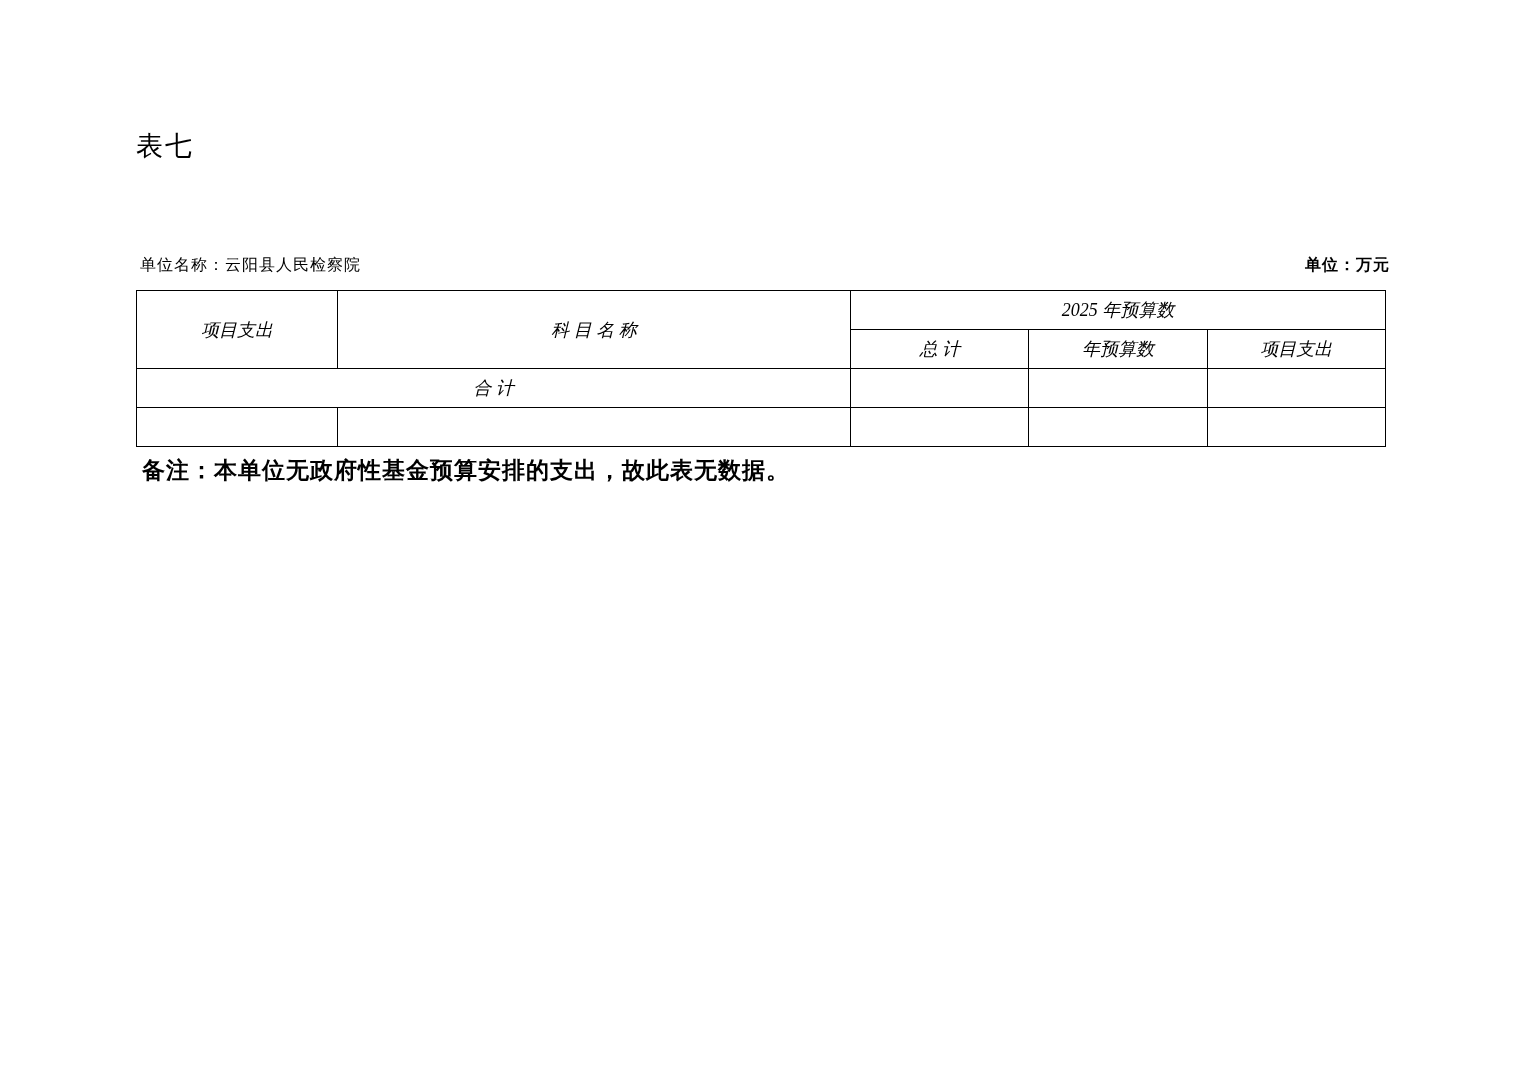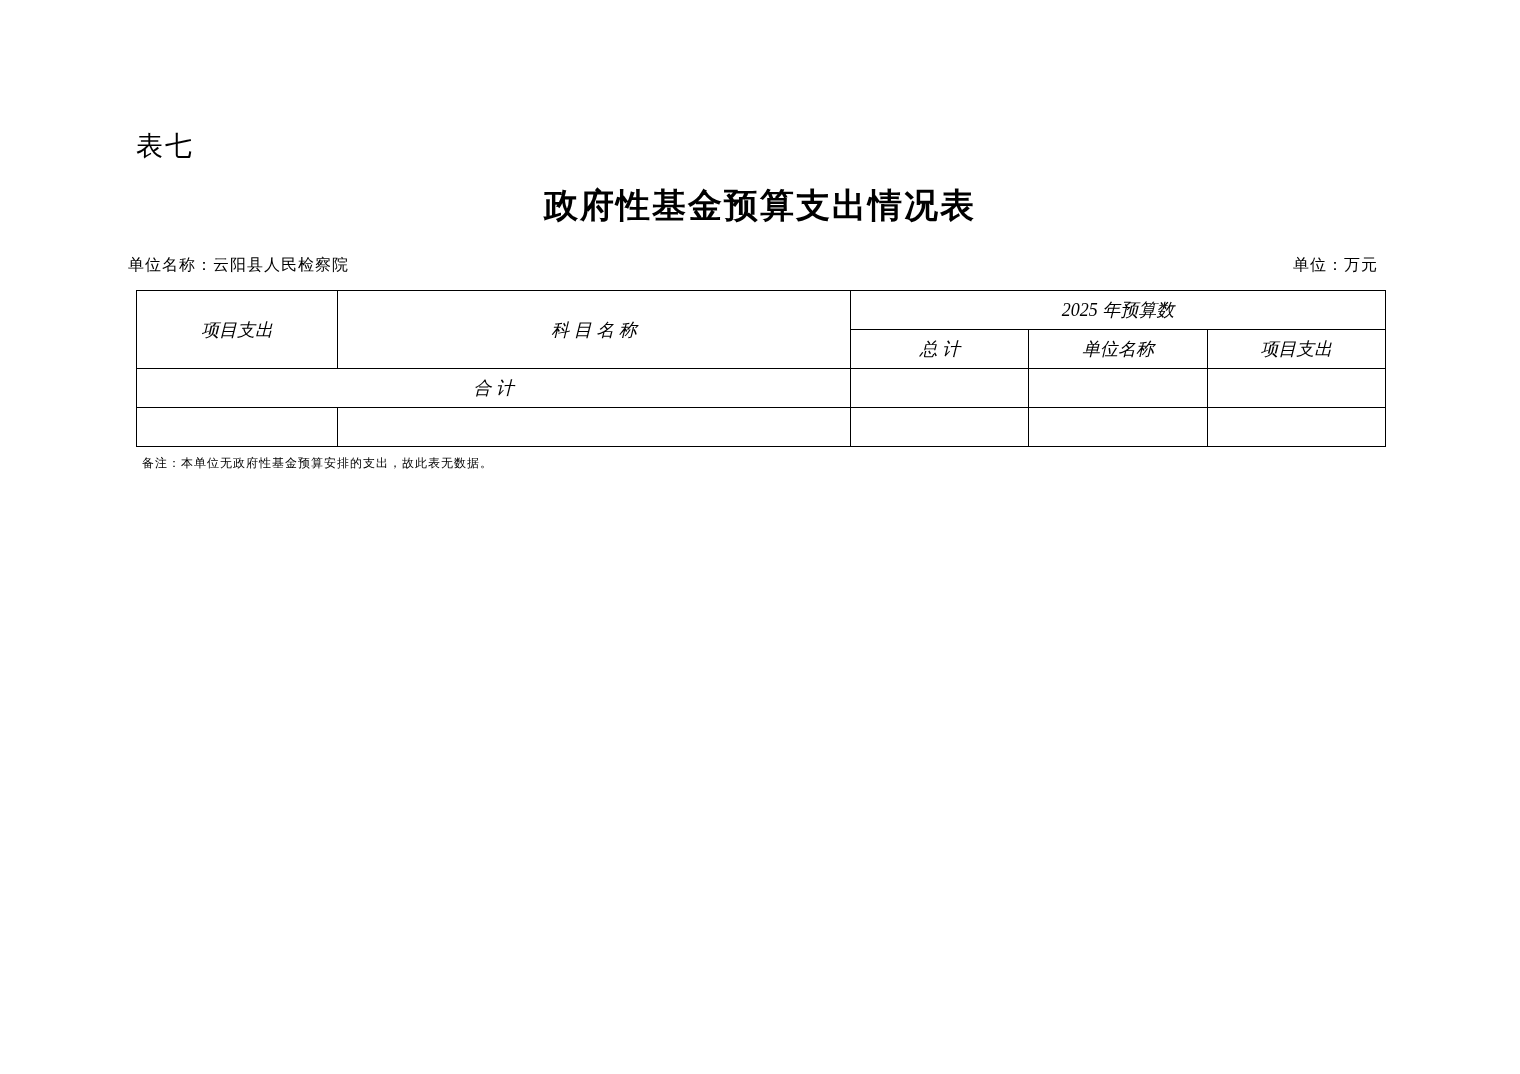--- a/index.html
+++ b/index.html
@@ -37,38 +37,39 @@
     top: 183px;
     width: 1520px;
     text-align: center;
     font-family: "Liberation Serif", serif;
     font-weight: bold;
     font-size: 34px;
     letter-spacing: 2px;
   }
   .meta-row {
     position: absolute;
-    left: 128px;
+    left: 140px;
     top: 255px;
     width: 1250px;
     height: 22px;
     font-size: 16px;
     letter-spacing: 1px;
   }
   .meta-left {
     position: absolute;
     left: 0;
     top: 0;
     white-space: nowrap;
   }
   .meta-right {
     position: absolute;
     right: 0;
     top: 0;
     white-space: nowrap;
+    font-weight: bold;
   }
   table.budget {
     position: absolute;
     left: 136px;
     top: 290px;
     width: 1250px;
     border-collapse: collapse;
     table-layout: fixed;
   }
   table.budget td {
@@ -85,48 +86,48 @@
   td.h-year { height: 38px; }
   td.col-total { width: 178px; margin-left: 28px; }
   td.col-basic { width: 180px; }
   td.col-project { width: 180px; }
   td.row-total-name { height: 44px; }
   td.empty-row { height: 40px; }
   .note {
     position: absolute;
     left: 142px;
     top: 455px;
-    font-size: 12px;
+    font-size: 23px;
     letter-spacing: 1px;
+    font-weight: bold;
   }
 </style>
 </head>
 <body>
 
 <div class="page">
 
   <div class="sheet-label">表七</div>
 
-  <div class="doc-title">政府性基金预算支出情况表</div>
 
   <div class="meta-row">
     <div class="meta-left">单位名称：云阳县人民检察院</div>
     <div class="meta-right">单位：万元</div>
   </div>
 
   <table class="budget">
     <tbody>
       <tr>
         <td class="h-code" rowspan="2">项目支出</td>
         <td class="h-name" rowspan="2">科 目 名 称</td>
         <td class="h-year" colspan="3">2025 年预算数</td>
       </tr>
       <tr>
         <td class="col-total">总    计</td>
-        <td class="col-basic">单位名称</td>
+        <td class="col-basic">年预算数</td>
         <td class="col-project">项目支出</td>
       </tr>
       <tr>
         <td class="row-total-name" colspan="2">合  计</td>
         <td class="row-total-name"></td>
         <td class="row-total-name"></td>
         <td class="row-total-name"></td>
       </tr>
       <tr>
         <td class="empty-row"></td>

